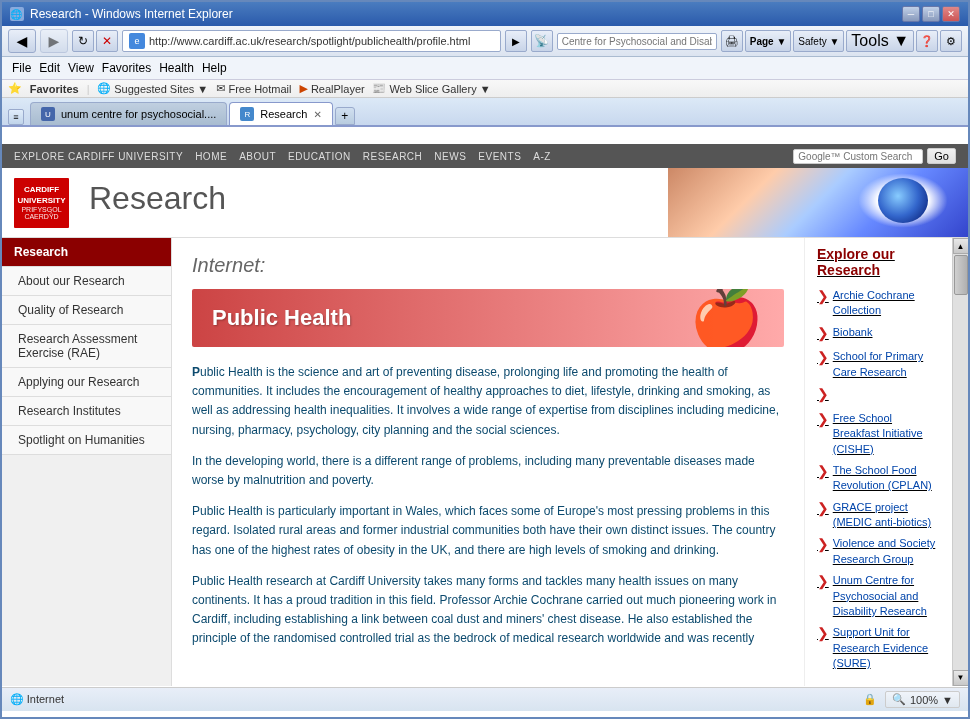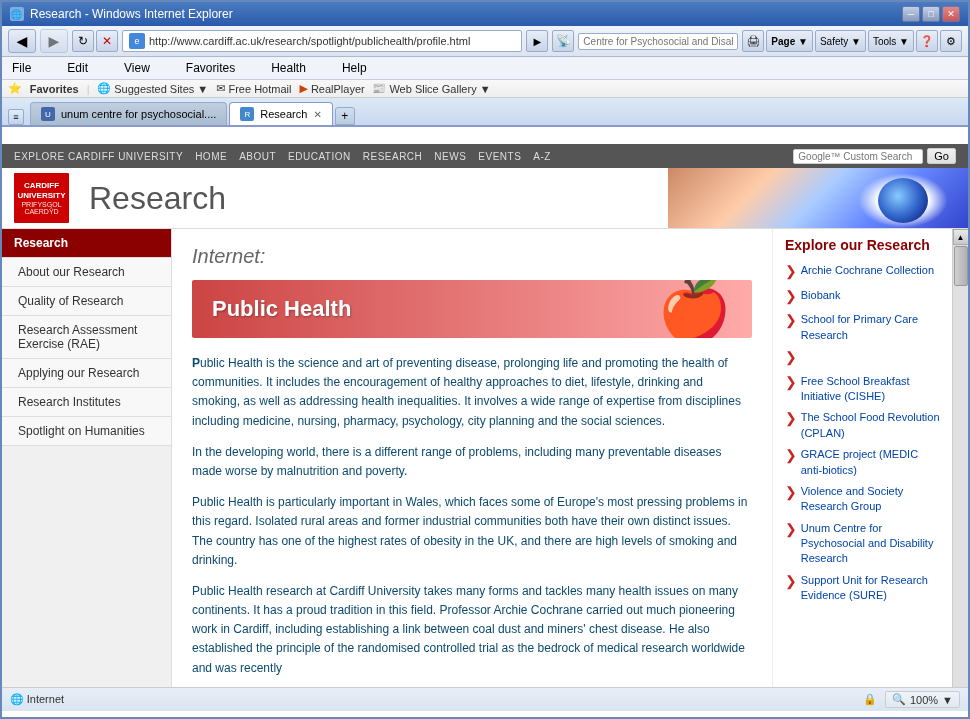--- a/index.html
+++ b/index.html
@@ -14,21 +14,21 @@
     .nav-btn { width: 28px; height: 24px; background: linear-gradient(to bottom, #e8eef8, #c8d4e8); border: 1px solid #99aacc; border-radius: 3px; display: flex; align-items: center; justify-content: center; cursor: pointer; font-size: 14px; }
     .address-bar { flex: 1; display: flex; align-items: center; background: white; border: 1px solid #99aacc; border-radius: 2px; padding: 2px 6px; font-size: 11px; color: #333; }
     .address-bar input { border: none; outline: none; flex: 1; font-size: 11px; color: #333; }
     .go-icon { width: 22px; height: 22px; background: linear-gradient(to bottom, #e8eef8, #c8d4e8); border: 1px solid #99aacc; border-radius: 2px; display: flex; align-items: center; justify-content: center; cursor: pointer; font-size: 10px; }
     .refresh-btn { width: 22px; height: 22px; background: linear-gradient(to bottom, #e8eef8, #c8d4e8); border: 1px solid #99aacc; border-radius: 2px; display: flex; align-items: center; justify-content: center; cursor: pointer; font-size: 12px; }
     .stop-btn { width: 22px; height: 22px; background: linear-gradient(to bottom, #e8eef8, #c8d4e8); border: 1px solid #99aacc; border-radius: 2px; display: flex; align-items: center; justify-content: center; cursor: pointer; color: #cc0000; font-size: 12px; }
     .search-box { display: flex; align-items: center; background: white; border: 1px solid #99aacc; border-radius: 2px; padding: 2px 4px; font-size: 11px; color: #999; }
     .search-box input { border: none; outline: none; font-size: 11px; color: #333; width: 150px; }
     .fav-btn { width: 22px; height: 22px; background: linear-gradient(to bottom, #e8eef8, #c8d4e8); border: 1px solid #99aacc; border-radius: 2px; display: flex; align-items: center; justify-content: center; cursor: pointer; font-size: 11px; }
 
-    .menu-bar { background: #f0f4fa; padding: 2px 6px; display: flex; gap: 28px; font-size: 12px; border-bottom: 1px solid #ccd; }
+    .menu-bar { background: #f0f4fa; padding: 2px 6px; display: flex; gap: 0; font-size: 12px; border-bottom: 1px solid #ccd; }
     .menu-item { cursor: pointer; padding: 2px 4px; }
 
     .favorites-bar { background: linear-gradient(to bottom, #f8f8f8, #eeeeee); padding: 2px 6px; display: flex; align-items: center; gap: 8px; font-size: 11px; border-bottom: 1px solid #ccc; overflow: hidden; white-space: nowrap; }
     .fav-link { color: #333; text-decoration: none; display: flex; align-items: center; gap: 3px; cursor: pointer; }
 
     .tabs-bar { background: linear-gradient(to bottom, #dce9f7, #c8d8ee); padding: 4px 6px 0; display: flex; align-items: flex-end; gap: 2px; border-bottom: 2px solid #8899cc; }
     .tab { padding: 4px 10px; border-radius: 4px 4px 0 0; font-size: 11px; cursor: pointer; border: 1px solid #99aacc; border-bottom: none; display: flex; align-items: center; gap: 6px; }
     .tab.active { background: white; border-color: #8899cc; }
     .tab.inactive { background: linear-gradient(to bottom, #c0cfe0, #a8bcd0); }
     .tab-close { font-size: 10px; color: #666; cursor: pointer; }
@@ -47,21 +47,21 @@
     
     .uni-nav { background: #555; padding: 4px 12px; display: flex; align-items: center; justify-content: space-between; }
     .uni-nav-links { display: flex; gap: 12px; }
     .uni-nav a { color: #ddd; font-size: 10px; text-decoration: none; text-transform: uppercase; letter-spacing: 0.5px; }
     .search-area { display: flex; align-items: center; gap: 4px; }
     .google-search { display: flex; align-items: center; border: 1px solid #ccc; background: white; border-radius: 2px; padding: 1px 4px; font-size: 10px; }
     .google-search input { border: none; outline: none; font-size: 10px; color: #999; width: 120px; }
     .go-search-btn { background: linear-gradient(to bottom, #f0f0f0, #e0e0e0); border: 1px solid #ccc; border-radius: 2px; padding: 1px 6px; font-size: 11px; cursor: pointer; }
 
     
-    .site-header { display: flex; align-items: stretch; background: #fff; border-bottom: 1px solid #ddd; position: relative; overflow: hidden; height: 61px; }
+    .site-header { display: flex; align-items: stretch; background: #fff; border-bottom: 1px solid #ddd; position: relative; overflow: hidden; height: 70px; }
     .logo-area { padding: 8px 12px; display: flex; align-items: center; }
     .logo-box { width: 55px; height: 50px; background: #cc0000; display: flex; flex-direction: column; align-items: center; justify-content: center; color: white; font-size: 7px; text-align: center; padding: 2px; border-radius: 1px; }
     .logo-text { font-size: 8px; font-weight: bold; line-height: 1.3; }
     .logo-welsh { font-size: 7px; opacity: 0.9; }
     .header-title { font-size: 32px; font-weight: normal; color: #555; padding: 12px 8px; flex: 1; }
     .header-image { position: absolute; right: 0; top: 0; bottom: 0; width: 300px; overflow: hidden; }
     .eye-image { width: 100%; height: 100%; background: linear-gradient(135deg, #cc8866 0%, #ffccaa 30%, #aaccff 50%, #6688ff 70%, #3344cc 100%); position: relative; }
     .eye-pupil { position: absolute; right: 40px; top: 10px; width: 50px; height: 45px; background: radial-gradient(circle at 40% 40%, #88ccff, #3366cc, #001166); border-radius: 50%; }
     .eye-white { position: absolute; right: 20px; top: 5px; width: 90px; height: 55px; background: radial-gradient(ellipse, white 40%, transparent 70%); border-radius: 50%; }
 
@@ -77,21 +77,21 @@
     
     .content-area { flex: 1; padding: 16px 20px; overflow-y: auto; max-height: 490px; }
     .spotlight-title { font-size: 20px; color: #666; margin-bottom: 12px; }
     .public-health-banner { background: linear-gradient(to right, #cc4444, #ffaaaa); padding: 16px 20px; margin-bottom: 16px; border-radius: 2px; position: relative; overflow: hidden; }
     .public-health-banner h2 { color: white; font-size: 22px; font-weight: bold; text-shadow: 1px 1px 2px rgba(0,0,0,0.3); position: relative; z-index: 2; }
     .apple-decoration { position: absolute; right: 20px; top: 50%; transform: translateY(-50%); font-size: 60px; opacity: 0.9; z-index: 1; }
     .content-text { font-size: 12px; line-height: 1.6; color: #0c4a6e; margin-bottom: 12px; }
     .content-text strong { font-weight: bold; }
 
     
-    .right-sidebar { width: 180px; padding: 8px 12px; flex-shrink: 0; border-left: 1px solid #eee; }
+    .right-sidebar { width: 148px; padding: 8px 12px; flex-shrink: 0; border-left: 1px solid #eee; text-decoration: underline; }
     .explore-title { color: #8b0000; font-size: 14px; font-weight: bold; margin-bottom: 10px; }
     .explore-link { display: flex; align-items: flex-start; gap: 4px; margin-bottom: 6px; color: #0044aa; font-size: 11px; text-decoration: none; cursor: pointer; line-height: 1.4; }
     .explore-bullet { color: #cc2222; font-size: 14px; flex-shrink: 0; margin-top: -1px; }
 
     
     .status-bar { background: linear-gradient(to bottom, #e8eef8, #d8e4f0); padding: 3px 8px; display: flex; align-items: center; justify-between; font-size: 11px; color: #333; border-top: 1px solid #ccc; }
     .status-left { flex: 1; }
     .status-right { display: flex; align-items: center; gap: 8px; }
     .status-icons { display: flex; align-items: center; gap: 4px; }
     .zoom-level { display: flex; align-items: center; gap: 4px; border: 1px solid #ccc; border-radius: 2px; padding: 1px 6px; background: linear-gradient(to bottom, #f0f4fa, #e0e8f0); }
@@ -128,21 +128,21 @@
     </div>
     <div class="go-icon">▶</div>
     <div style="width:22px;height:22px;background:linear-gradient(to bottom,#e8eef8,#c8d4e8);border:1px solid #99aacc;border-radius:2px;display:flex;align-items:center;justify-content:center;cursor:pointer;">📡</div>
     <div class="search-box">
       <input type="text" style="width: 150px; border: none; outline: none; font-size: 10px; color: rgb(153, 153, 153);" placeholder="Centre for Psychosocial and Disability Research">
     </div>
     <div style="display:flex;gap:2px;">
       <div class="fav-btn">🖨</div>
       <div class="fav-btn" style="width:auto;padding:0 4px;font-size:10px;font-weight:bold;">Page ▼</div>
       <div class="fav-btn" style="width:auto;padding:0 4px;font-size:10px;">Safety ▼</div>
-      <div class="fav-btn" style="width:auto;padding:0 4px;font-size:10px;">Tools ▼</div>
+      <div class="fav-btn" style="width:auto;padding:0 4px;font-size:16px;">Tools ▼</div>
       <div class="fav-btn">❓</div>
       <div class="fav-btn">⚙</div>
     </div>
   </div>
 
   <div class="menu-bar">
     <span class="menu-item">File</span>
     <span class="menu-item">Edit</span>
     <span class="menu-item">View</span>
     <span class="menu-item">Favorites</span>

